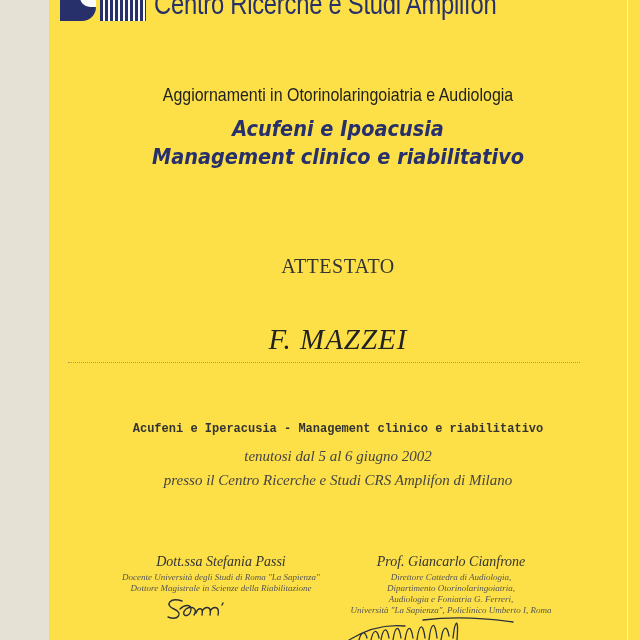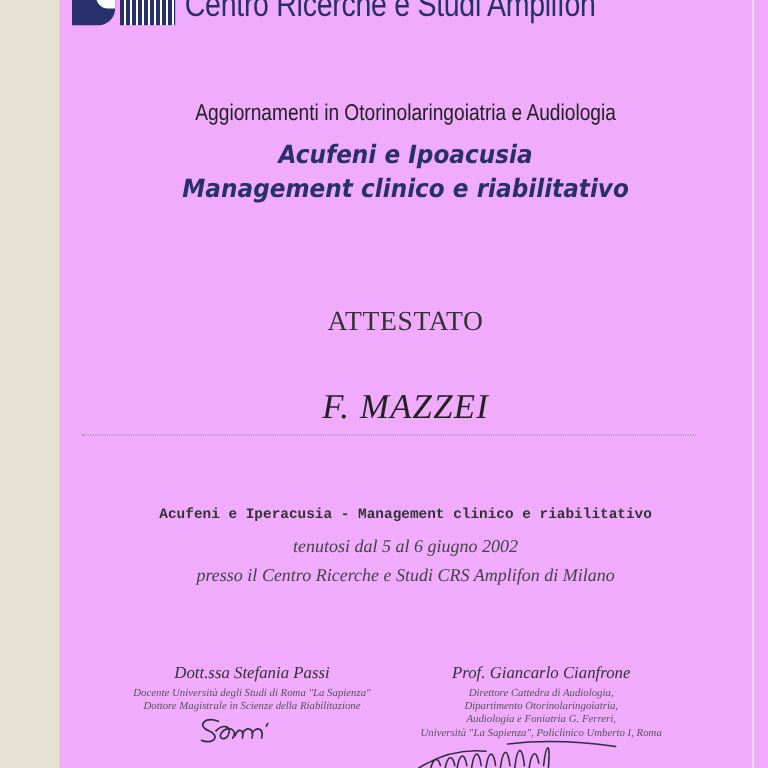--- a/index.html
+++ b/index.html
@@ -7,21 +7,21 @@
       padding: 0;
       width: 640px;
       height: 640px;
       overflow: hidden;
       background: #fbfcfd;
     }
     .page {
       position: relative;
       width: 640px;
       height: 640px;
-      background: #f0abfc;
+      background: #fde047;
       overflow: hidden;
     }
     .left-strip {
       position: absolute;
       left: 0; top: 0;
       width: 49px; height: 640px;
       background: #e5e2d5;
       border-right: 1px solid #d9d6c8;
     }
     .right-rule {
@@ -91,21 +91,21 @@
       font-weight: bold;
       color: #27306b;
       font-size: 21px;
       transform: scaleX(0.92);
     }
     .course-title.l1 { top: 117px; }
     .course-title.l2 { top: 145px; }
     .attestato {
       top: 255px;
       font-family: "Liberation Serif", serif;
-      font-size: 23px;
+      font-size: 20px;
       color: #333;
       letter-spacing: 0.5px;
     }
     .recipient {
       top: 323px;
       font-family: "Liberation Serif", serif;
       font-style: italic;
       font-size: 29px;
       color: #222;
       letter-spacing: 1px;
@@ -143,21 +143,21 @@
     .signer .name {
       font-size: 14px;
       color: #333;
       margin-bottom: 2px;
     }
     .signer .role {
       font-size: 9px;
       line-height: 11px;
       color: #555;
     }
-    .signer-left { left: 100px; width: 220px; top: 554px; font-style: italic; }
+    .signer-left { left: 111px; width: 220px; top: 554px; font-style: italic; }
     .signer-right { left: 336px; width: 230px; top: 554px; }
     .sig {
       position: absolute;
     }
   </style>
 </head>
 <body>
 
 <div class="page">
   <div class="left-strip"></div>

